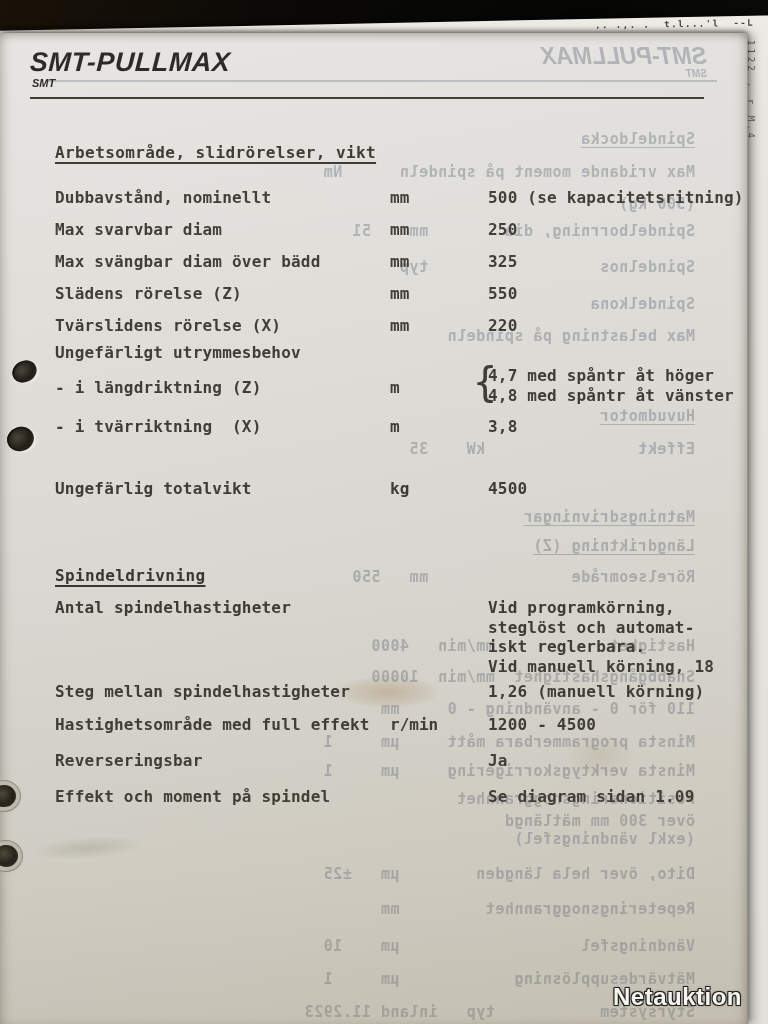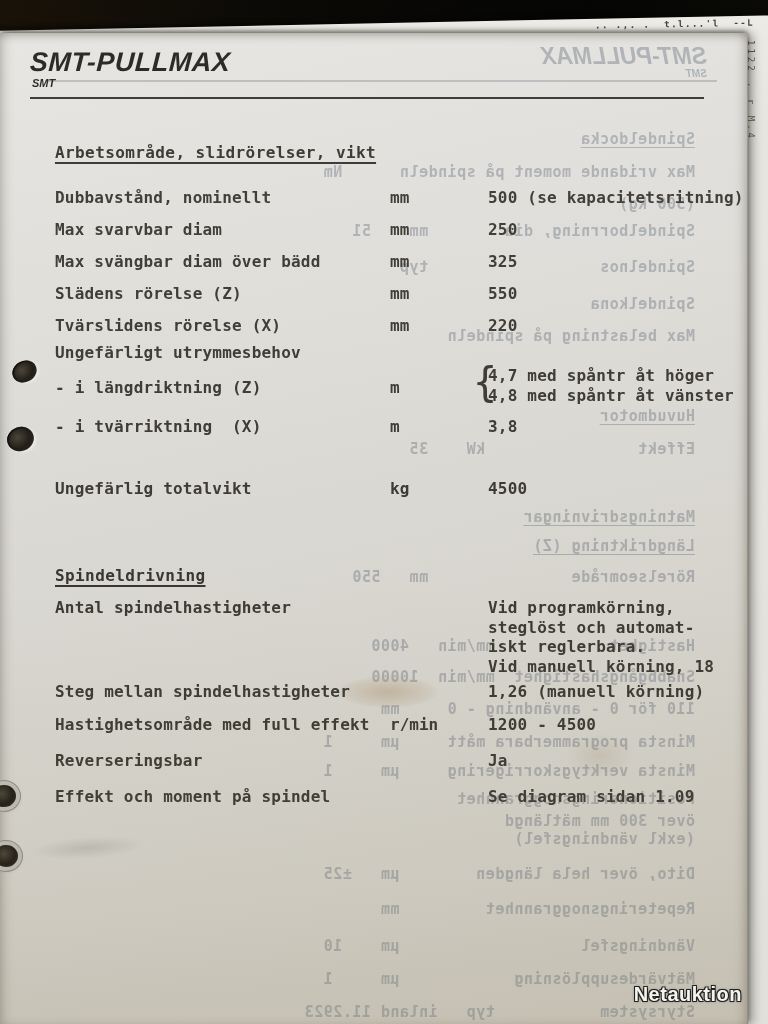--- a/index.html
+++ b/index.html
@@ -81,21 +81,21 @@
     background:radial-gradient(ellipse at 42% 40%,#454034 0%,#191611 55%,#2c2a24 100%);
     box-shadow:2px 2px 3px rgba(250,250,245,0.55), inset 1px 1px 2px #000;}
   .hole.h1{left:12px;top:328px;width:25px;height:21px;transform:rotate(-28deg);}
   .hole.h2{left:7px;top:394px;width:27px;height:24px;transform:rotate(-20deg);}
   .hole.ringed{box-shadow:0 0 0 4px #c2c1b9, 0 0 0 5px #8e8c82, 2px 2px 5px rgba(0,0,0,0.3);}
   .hole.h3{left:-8px;top:752px;width:24px;height:22px;}
   .hole.h4{left:-6px;top:812px;width:24px;height:22px;}
 
   
   .watermark{position:absolute;right:5px;top:950px;z-index:7;
-    font-family:"Liberation Sans",sans-serif;font-weight:bold;font-size:20px;
+    font-family:"Liberation Sans",sans-serif;font-weight:bold;font-size:24px;
     color:#f4f4f1;letter-spacing:0.5px;
     text-shadow:-1px -1px 0 #23221e,1px -1px 0 #23221e,-1px 1px 0 #23221e,
                 1px 1px 0 #23221e,0 0 3px rgba(20,20,18,0.8);margin-left:36px;}
 </style>
 </head>
 <body>
 
 <div class="scene">
 
   <div class="behind-sheet"></div>

